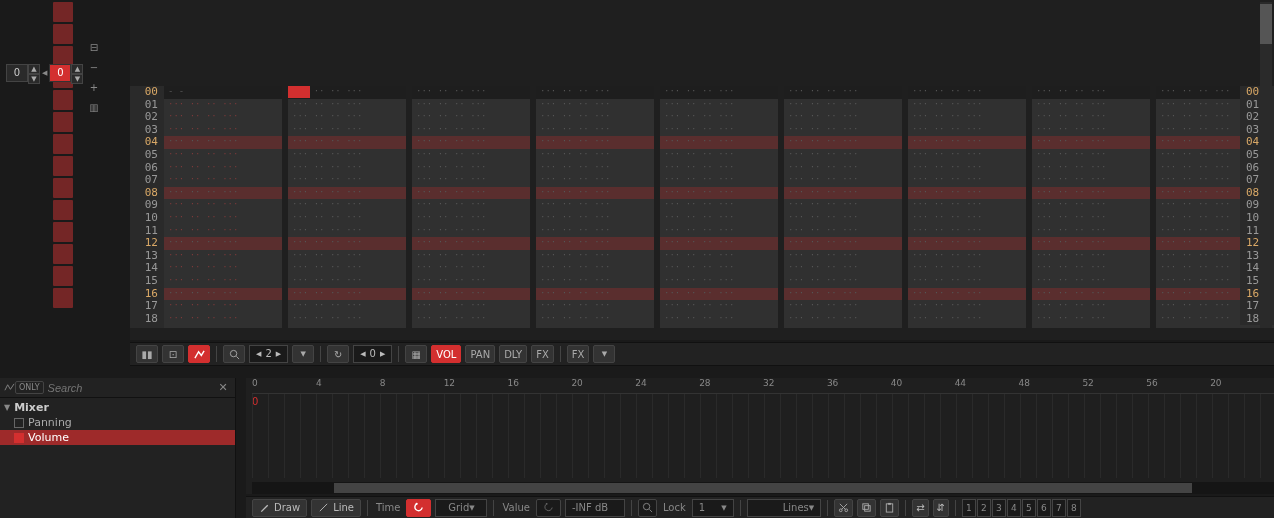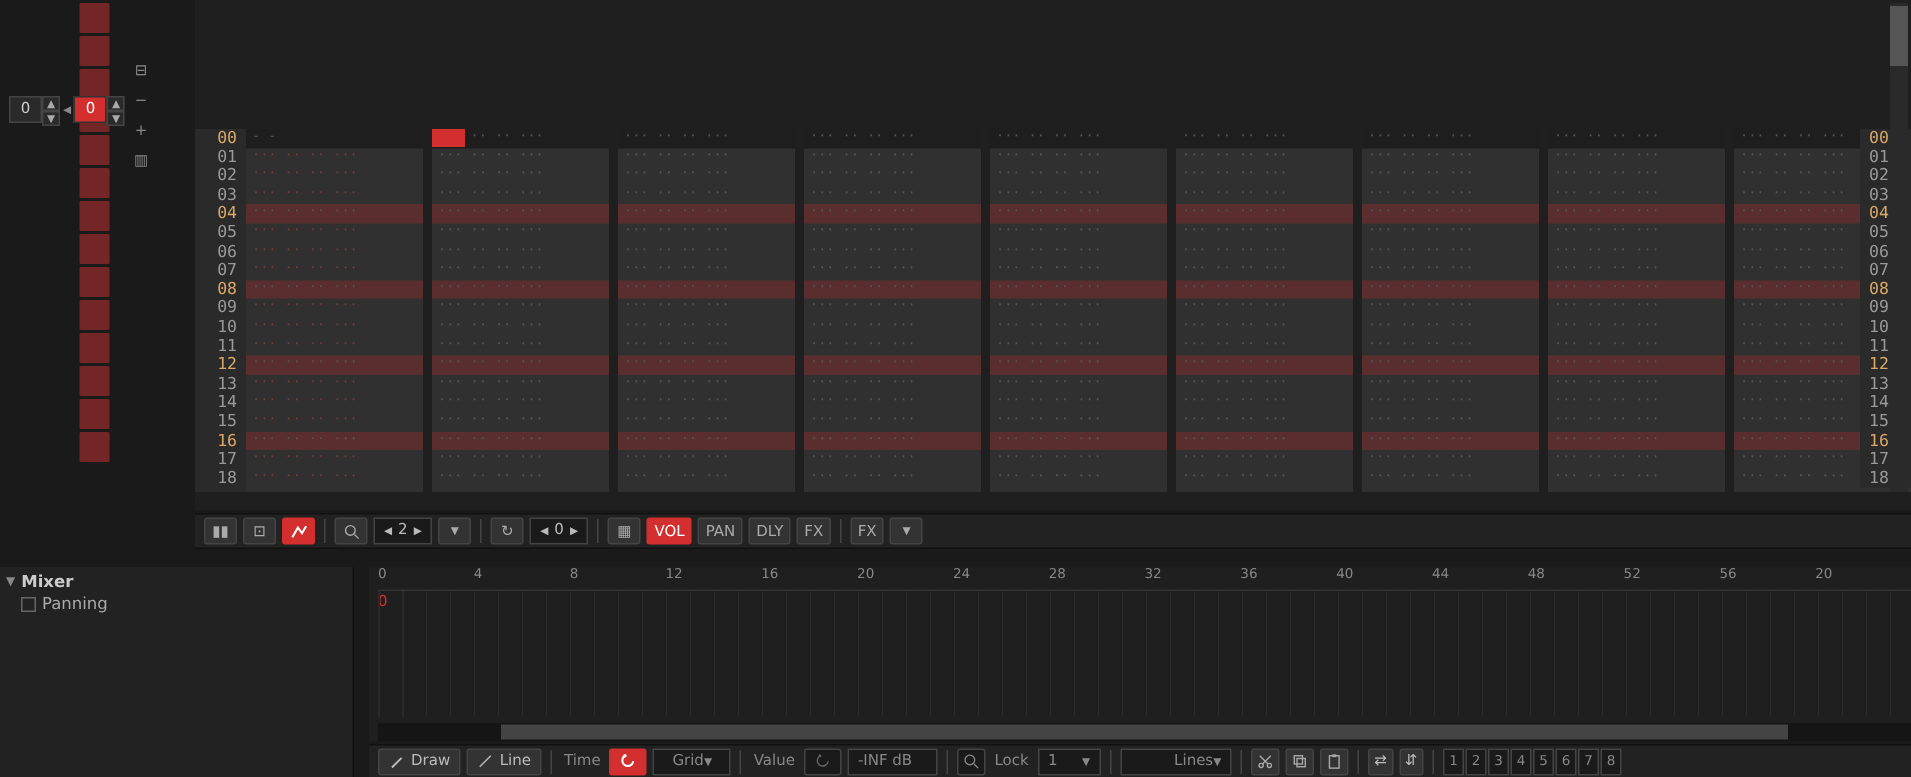--- a/index.html
+++ b/index.html
@@ -398,29 +398,41 @@
   <div class="tsep"></div>
   <div class="tbtn">
       <span>FX</span>
     </div>
   <div class="tbtn icon">
       <span class="tri">▼</span>
     </div>
 </div>
 
 <div class="automation-sidebar">
+  <div class="auto-search">
+    <svg class="ico" viewBox="0 0 12 12">
+        <path d="M1 9 L4 3 L7 8 L11 2" stroke="#888" fill="none"></path>
+      </svg>
+    <span class="only-badge">ONLY</span>
+    <input placeholder="Search" style="">
+    <div class="auto-close">✕</div>
+  </div>
   <div class="auto-tree">
     <div class="tree-row group">
       <span class="tree-arrow">▼</span>
       <span>Mixer</span>
     </div>
     <div id="auto-items">
         <div class="tree-row child">
           <span class="tree-check"></span>
           <span>Panning</span>
+        </div>
+        <div class="tree-row child sel">
+          <span class="tree-check on"></span>
+          <span>Volume</span>
         </div>
       </div>
   </div>
 </div>
 
 <div class="auto-lane">
   <div class="lane-ruler" id="lane-ruler">
       <span class="tick" style="left: 0%;">0</span>
       <span class="tick" style="left: 6.25%;">4</span>
       <span class="tick" style="left: 12.5%;">8</span>

